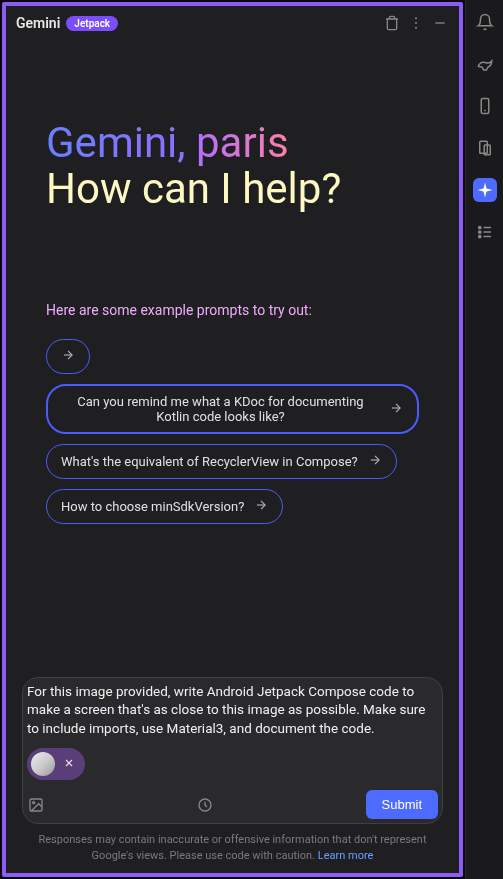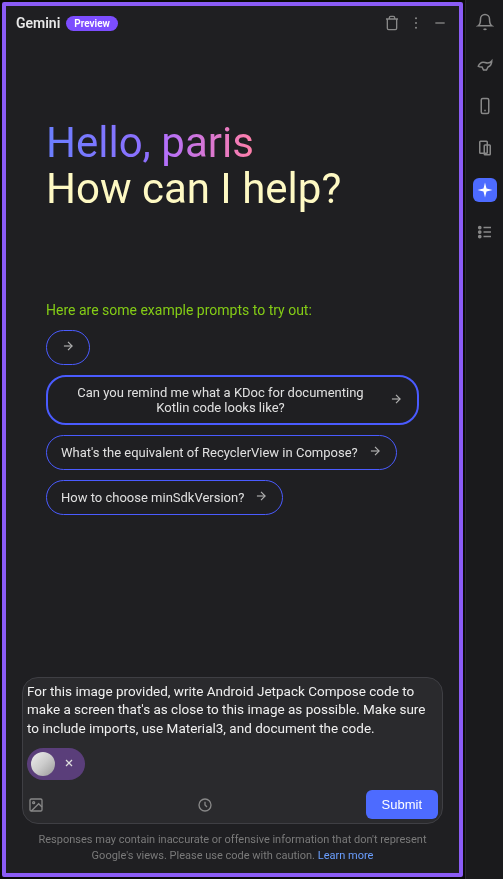--- a/index.html
+++ b/index.html
@@ -78,22 +78,22 @@
     }
     .greeting-line2 {
       font-size: 42px;
       font-weight: 400;
       color: #fef9c3;
       margin-bottom: 90px;
       line-height: 1.1;
     }
     .example-label {
       font-size: 14px;
-      color: #84cc16;
-      margin-bottom: 12px;
+      color: #f0abfc;
+      margin-bottom: 21px;
     }
     .chips {
       display: flex;
       flex-direction: column;
       gap: 10px;
       align-items: flex-start;
     }
     .chip {
       border: 1px solid #4a5bff;
       border-radius: 20px;
@@ -217,21 +217,21 @@
     }
     .rail-icon svg { width: 18px; height: 18px; }
   </style>
 </head>
 <body>
 
 <div class="main-panel">
 
   <div class="header">
     <span class="header-title">Gemini</span>
-    <span class="preview-badge">Preview</span>
+    <span class="preview-badge">Jetpack</span>
     <span class="header-spacer"></span>
     <span class="header-icon">
       <svg viewBox="0 0 24 24" fill="none" stroke="currentColor" stroke-width="2">
           <path d="M3 6h18M8 6V4a2 2 0 012-2h4a2 2 0 012 2v2m3 0v14a2 2 0 01-2 2H7a2 2 0 01-2-2V6h14z"></path>
         </svg>
     </span>
     <span class="header-icon">
       <svg viewBox="0 0 24 24" fill="currentColor">
           <circle cx="12" cy="5" r="1.5"></circle>
           <circle cx="12" cy="12" r="1.5"></circle>
@@ -240,21 +240,21 @@
     </span>
     <span class="header-icon">
       <svg viewBox="0 0 24 24" stroke="currentColor" stroke-width="2">
           <line x1="5" y1="12" x2="19" y2="12"></line>
         </svg>
     </span>
   </div>
 
   <div class="content">
     <div class="greeting-line1">
-      <span class="grad-word1">Hello,</span>
+      <span class="grad-word1">Gemini,</span>
       <span class="grad-word2">paris</span>
     </div>
     <div class="greeting-line2">How can I help?</div>
 
     <div class="example-label">Here are some example prompts to try out:</div>
 
     <div class="chips">
       <div class="chip">
         <span class="chip-arrow">
           <svg width="14" height="14" viewBox="0 0 24 24" fill="none" stroke="currentColor" stroke-width="2">

